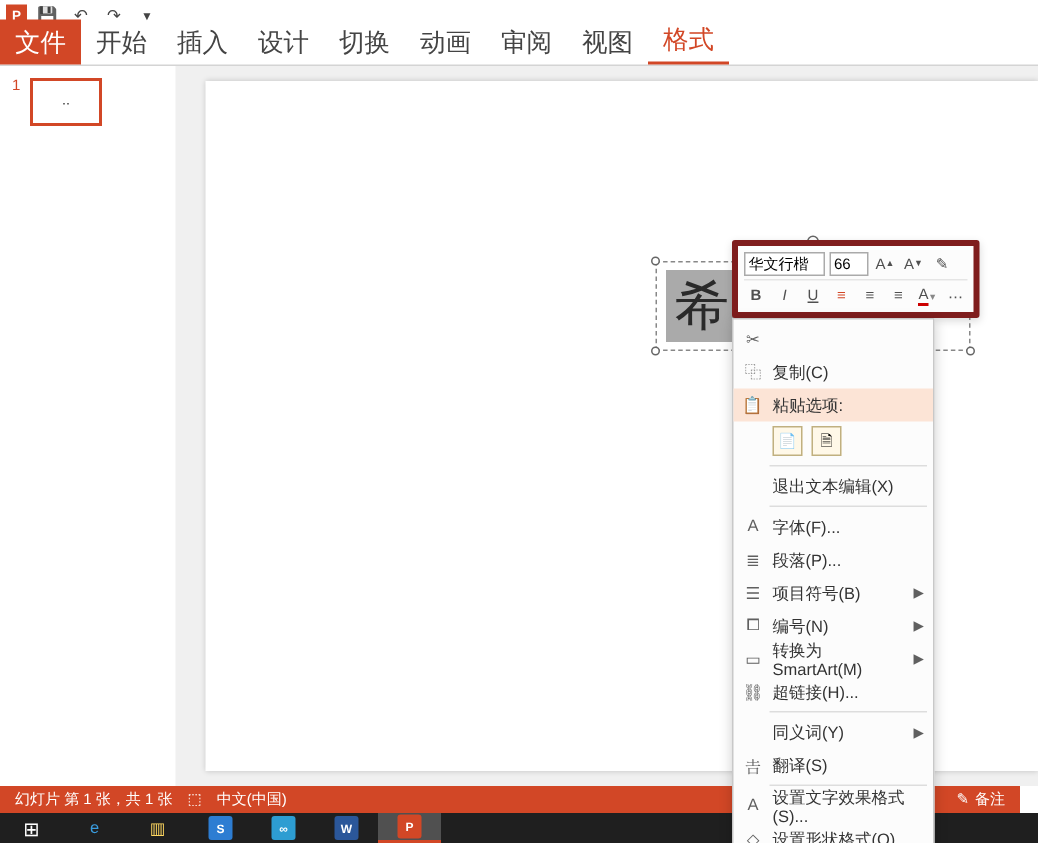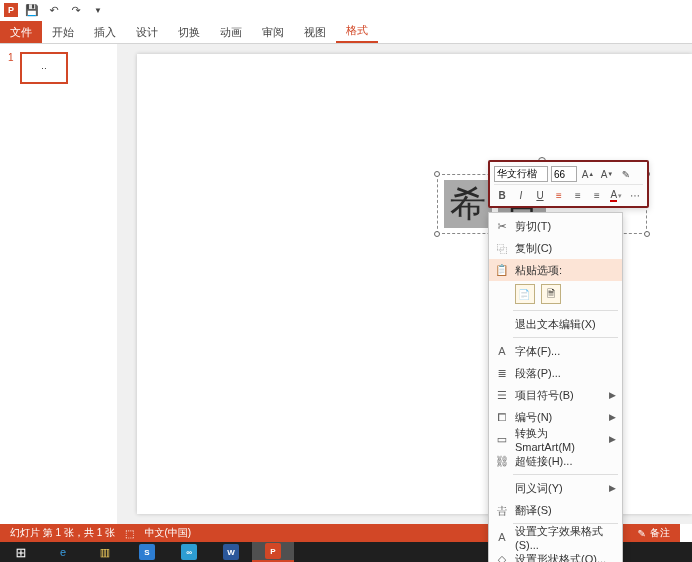--- a/index.html
+++ b/index.html
@@ -5,33 +5,33 @@
 * { margin: 0; padding: 0; box-sizing: border-box; font-family: "Microsoft YaHei", sans-serif; }
 body { width: 692px; height: 562px; background: #fff; font-size: 11px; overflow: hidden; position: relative; }
 .title-bar { height: 20px; background: #fff; display: flex; align-items: center; }
 .qat { display: flex; align-items: center; padding: 2px 4px; gap: 6px; }
 .qat-icon { display: flex; align-items: center; justify-content: center; width: 16px; height: 16px; color: #444; font-size: 11px; }
 .pp-icon { background: #d24726; color: #fff; font-weight: bold; font-size: 9px; width: 14px; height: 14px; }
 .title-center { position: absolute; top: 3px; left: 380px; display: flex; gap: 10px; align-items: center; font-size: 11px; }
 .contextual { background: #ffb870; color: #905000; padding: 1px 8px; font-size: 10px; }
 .title-text { color: #444; font-size: 11px; }
 .ribbon { height: 24px; background: #fff; display: flex; align-items: flex-end; border-bottom: 1px solid #d4d4d4; }
-.tab { padding: 4px 10px 3px; font-size: 11px; color: #444; cursor: pointer; }
+.tab { padding: 4px 10px 3px; font-size: 17px; color: #444; cursor: pointer; }
 .tab.file { background: #d24726; color: #fff; }
 .tab.active { color: #d24726; border-bottom: 2px solid #d24726; text-align: right; }
 .workspace { display: flex; height: 480px; background: #fff; }
 .thumb-panel { width: 120px; background: #fff; padding: 8px; }
 .thumb-num { color: #d24726; font-size: 10px; float: left; }
 .thumb { margin-left: 12px; width: 48px; height: 32px; border: 2px solid #d24726; background: #fff; display: flex; align-items: center; justify-content: center; font-size: 8px; }
 .slide-area { flex: 1; background: #f0f0f0; padding-top: 10px; padding-left: 20px; position: relative; }
 .slide { width: 555px; height: 460px; background: #fff; box-shadow: 0 0 4px rgba(0,0,0,.2); position: relative; }
 .textbox { position: absolute; top: 120px; left: 300px; width: 210px; height: 60px; border: 1px dashed #888; display: flex; align-items: center; }
 .handle { width: 6px; height: 6px; background: #fff; border: 1px solid #666; position: absolute; border-radius: 50%; }
 .char { width: 48px; height: 48px; background: #aaa; color: #2a2a2a; font-size: 36px; display: flex; align-items: center; justify-content: center; font-family: "STXingkai", cursive; margin-left: 6px; }
-.mini-toolbar { position: absolute; top: 160px; left: 488px; background: #fcfcfc; border: 2px solid #7f1d1d; border-radius: 2px; padding: 2px 4px; box-shadow: 0 2px 6px rgba(0,0,0,.15); z-index: 10; }
+.mini-toolbar { position: absolute; top: 160px; left: 488px; background: #fcfcfc; border: 4px solid #7f1d1d; border-radius: 2px; padding: 2px 4px; box-shadow: 0 2px 6px rgba(0,0,0,.15); z-index: 10; }
 .mini-row { display: flex; align-items: center; gap: 3px; height: 20px; }
 .mini-row.bottom { border-top: 1px solid #e5e5e5; padding-top: 2px; }
 .font-sel { border: 1px solid #aaa; font-size: 10px; height: 16px; width: 54px; padding: 0 2px; }
 .size-sel { border: 1px solid #aaa; font-size: 10px; height: 16px; width: 26px; padding: 0 2px; }
 .tb-btn { width: 16px; height: 16px; display: flex; align-items: center; justify-content: center; font-size: 10px; color: #505050; }
 .tb-btn .dd { font-size: 7px; margin-left: 1px; color: #888; }
 .tb-bold { font-weight: bold; }
 .tb-italic { font-style: italic; }
 .tb-under { text-decoration: underline; }
 .context-menu { position: absolute; top: 212px; left: 488px; width: 135px; background: #fcfcfc; border: 1px solid #c8c8c8; box-shadow: 0 2px 8px rgba(0,0,0,.2); z-index: 20; padding: 2px 0; }
@@ -119,21 +119,20 @@
         <span style="border-bottom:2px solid #c00">A</span>
         <span class="dd">▾</span>
       </span>
     <span class="tb-btn">⋯</span>
   </div>
 </div>
 
 <div class="context-menu" id="ctx">
     <div class="cm-item">
       <span class="cm-icon">✂</span>
-      <span class="cm-text">剪切(T)</span>
     </div>
     <div class="cm-item">
       <span class="cm-icon">⿻</span>
       <span class="cm-text">复制(C)</span>
     </div>
     <div class="cm-item hover">
       <span class="cm-icon">📋</span>
       <span class="cm-text">粘贴选项:</span>
     </div>
     <div class="paste-opts">

